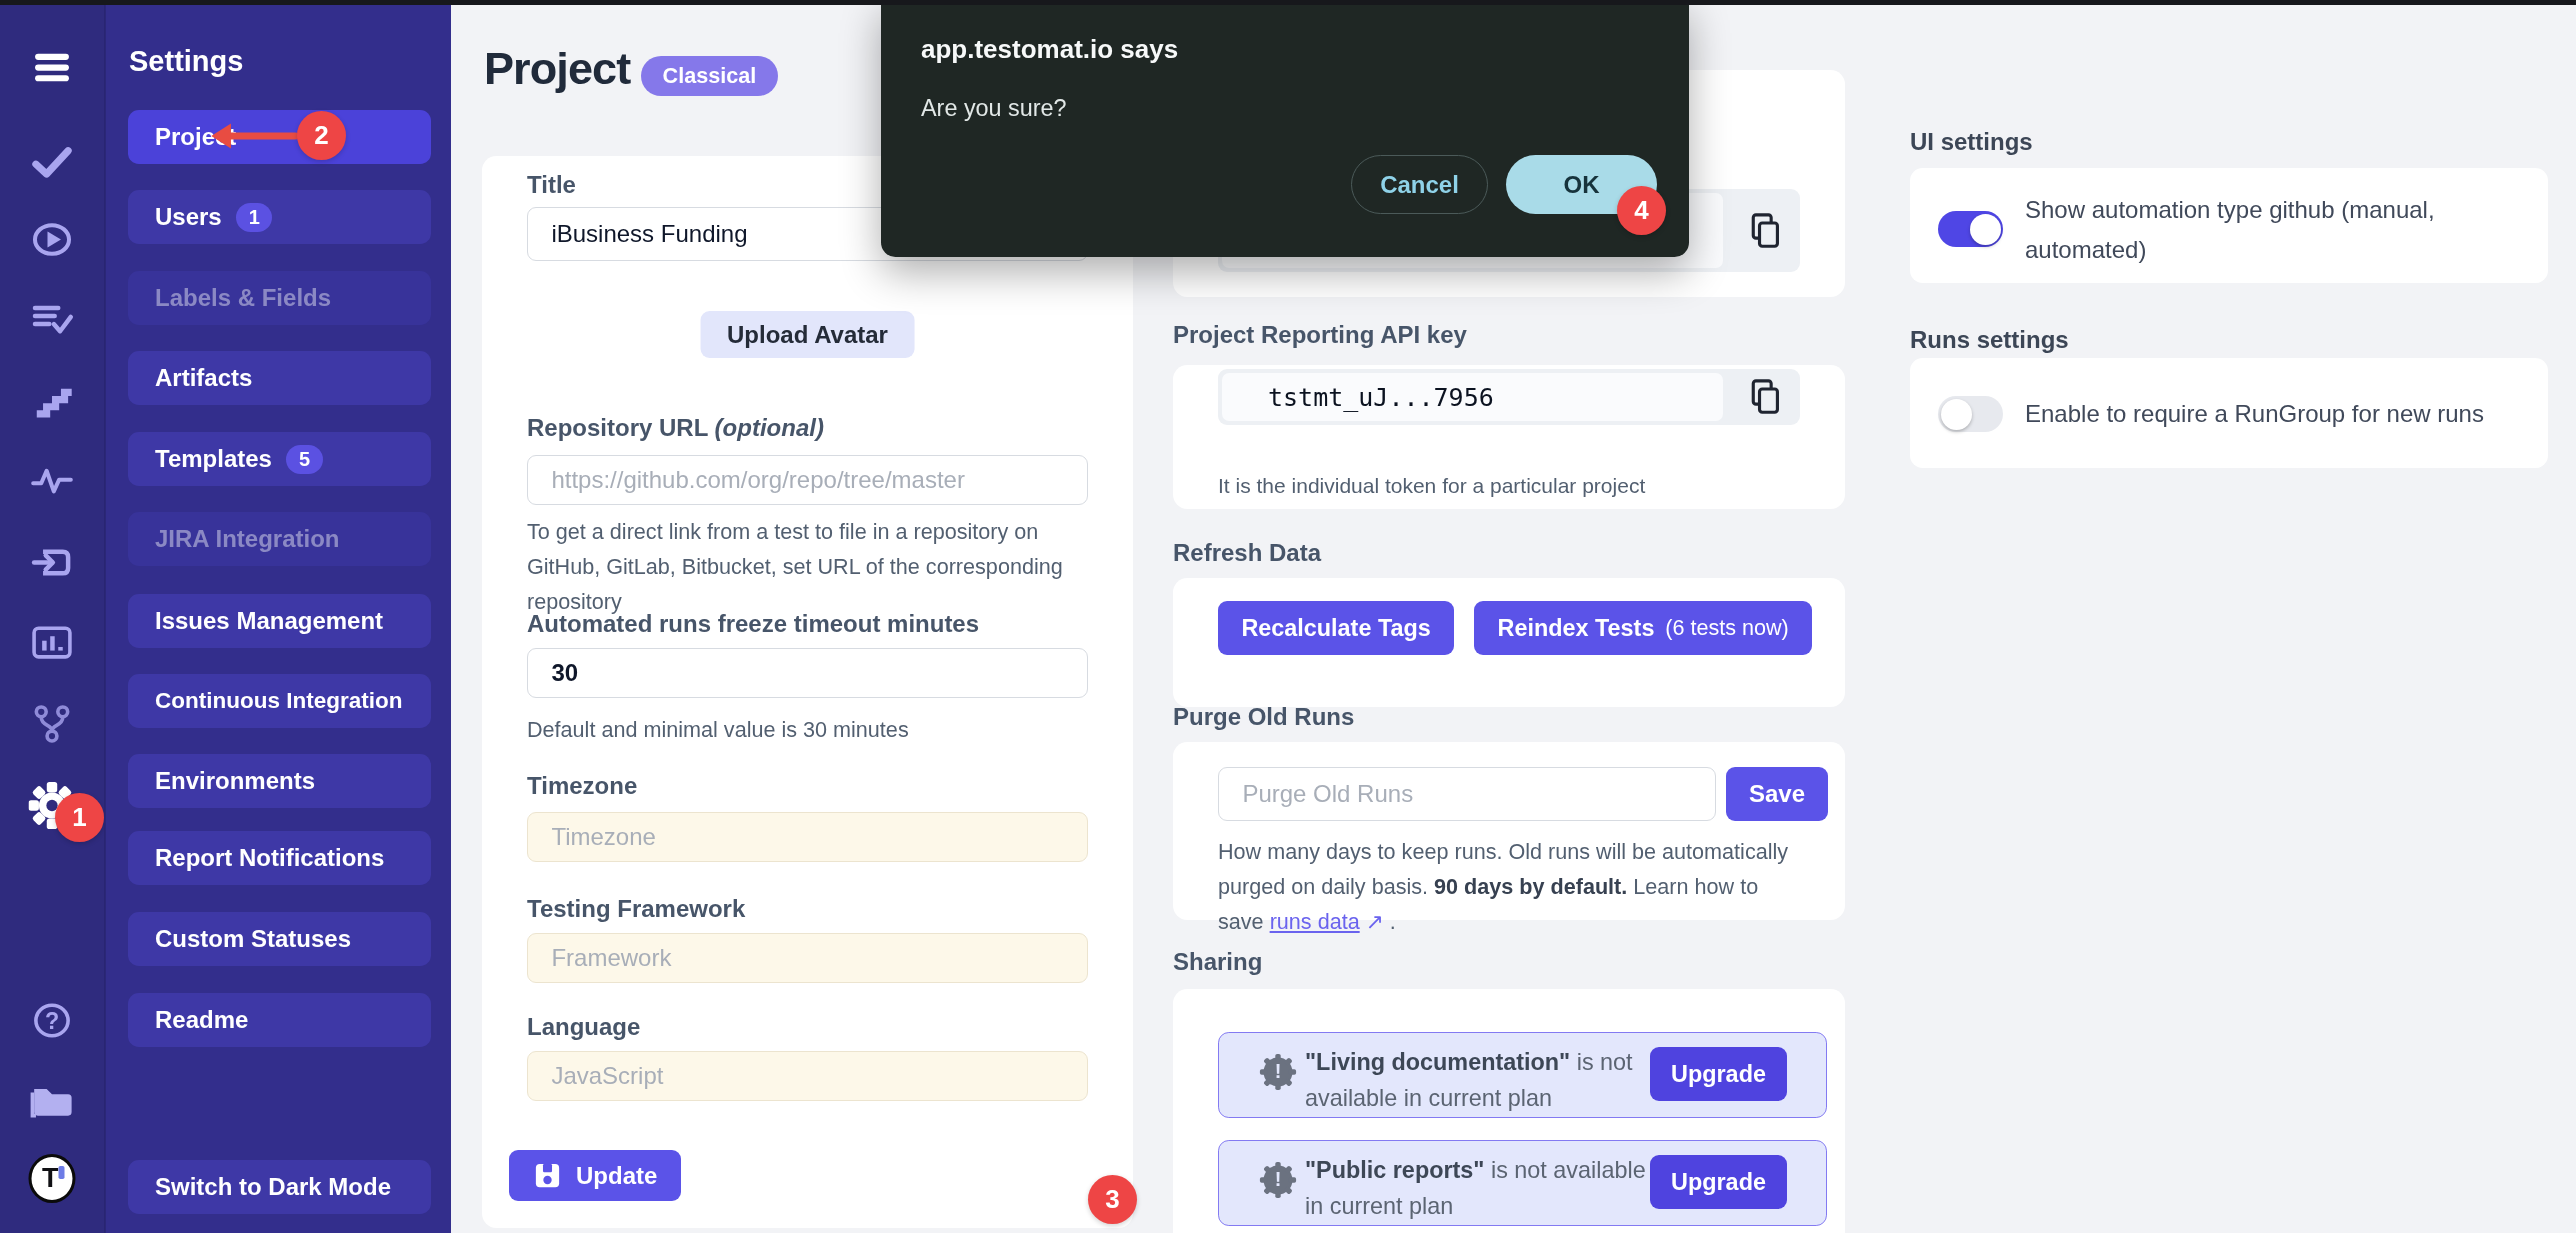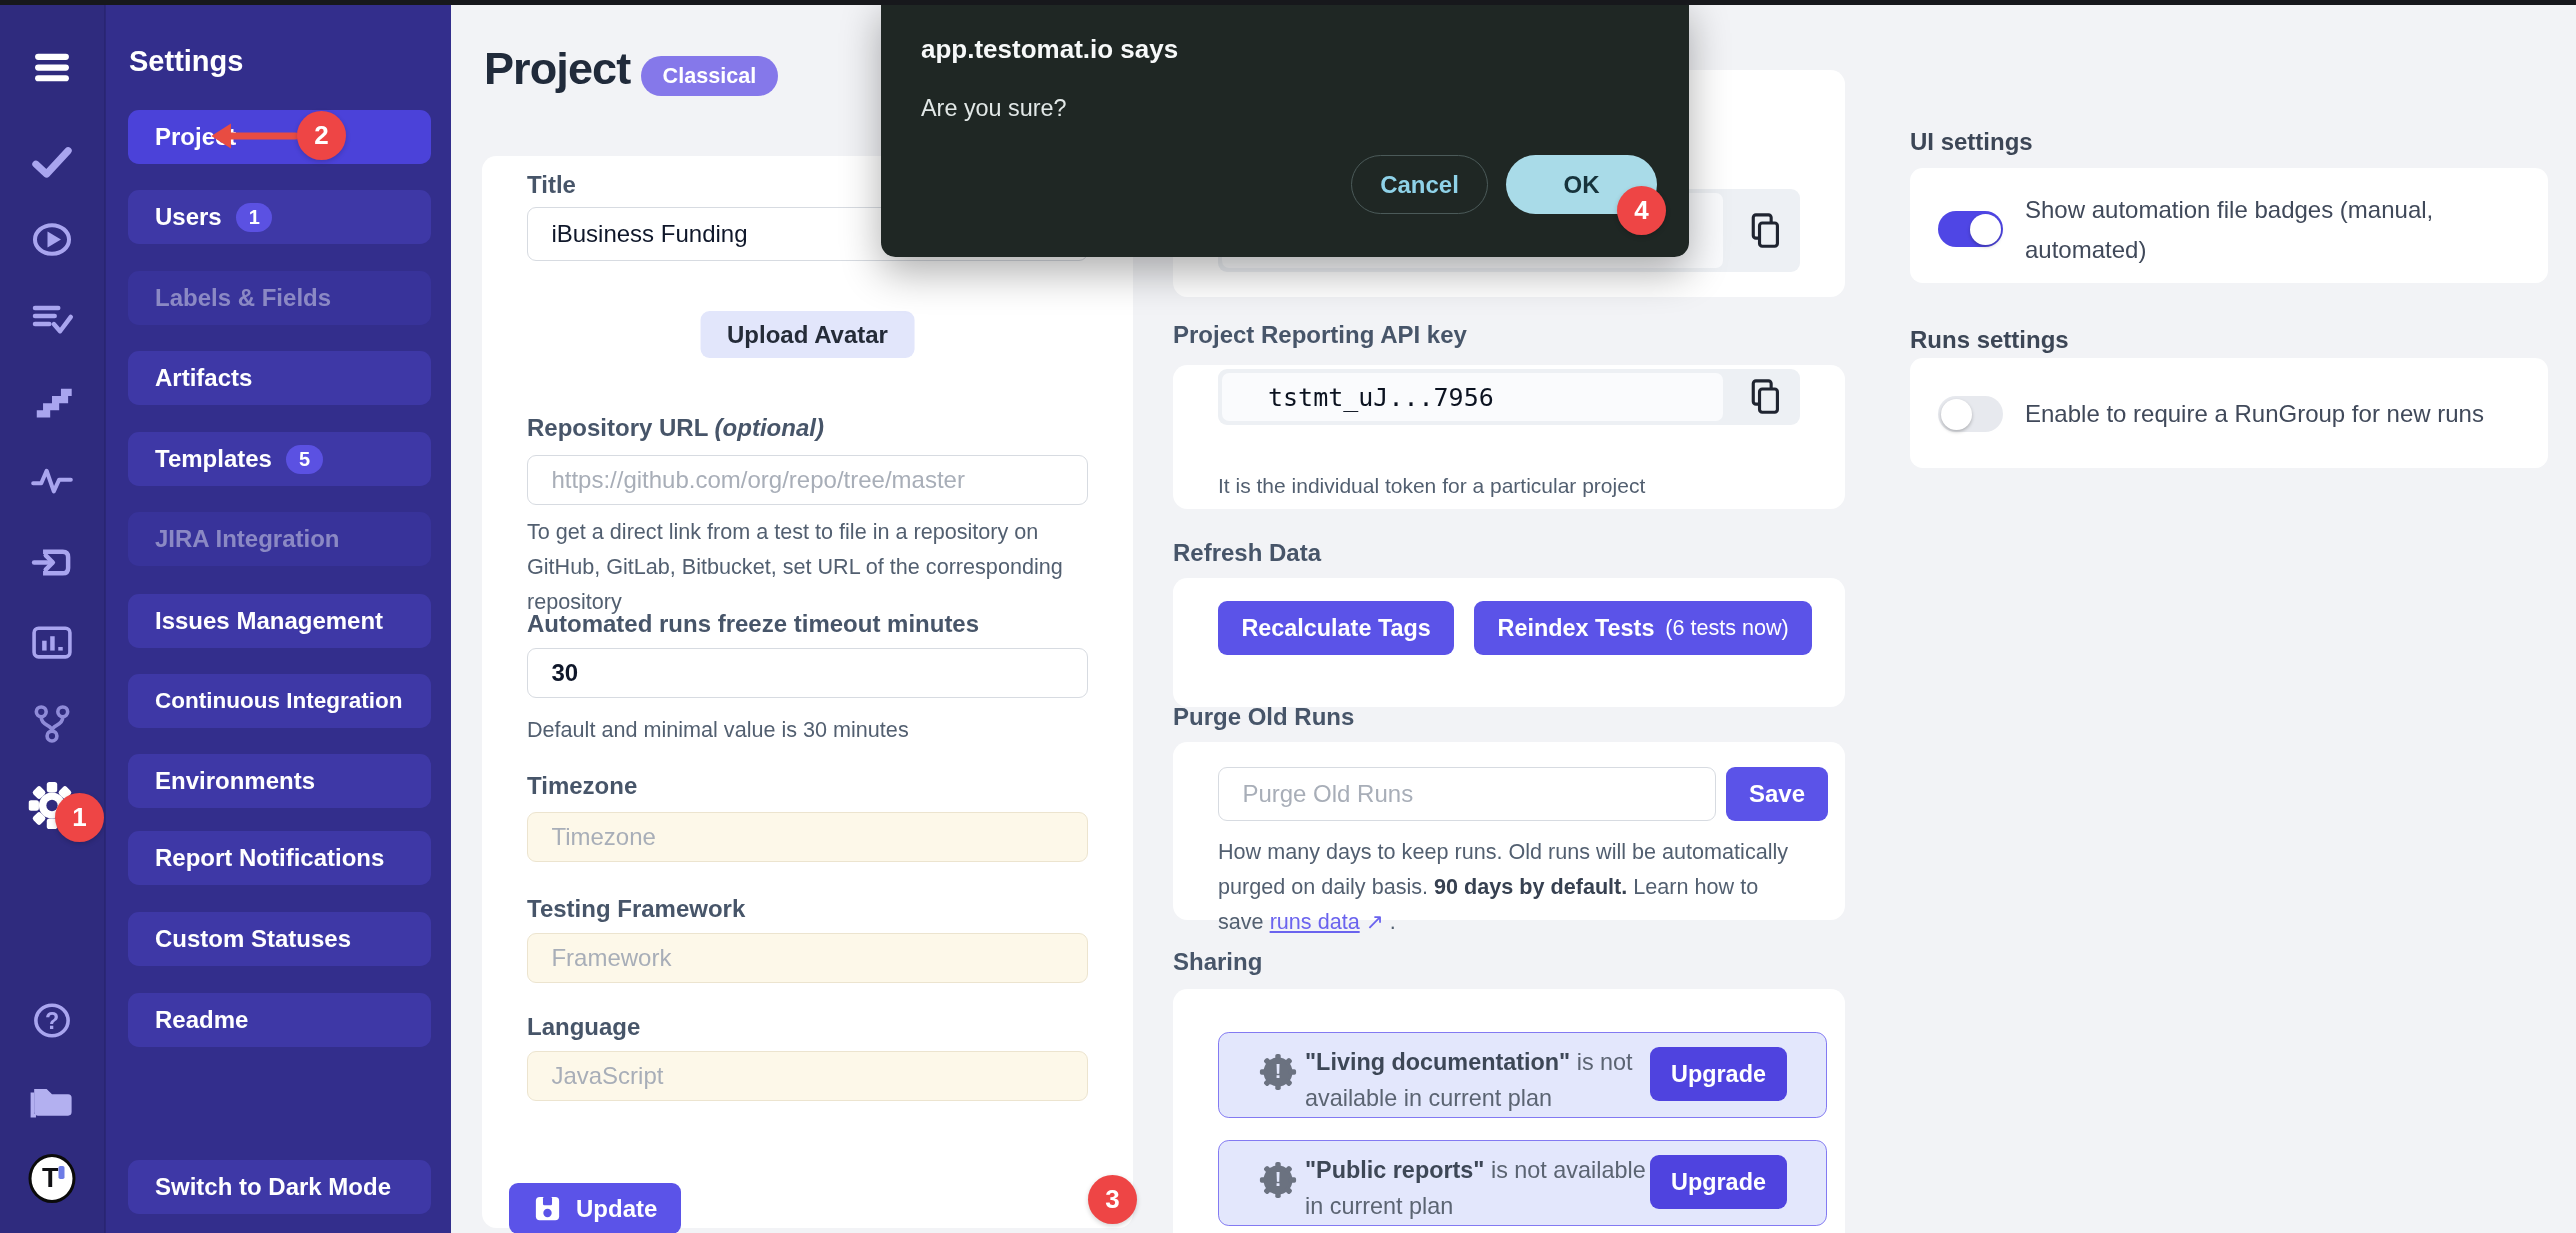--- a/index.html
+++ b/index.html
@@ -75,21 +75,21 @@
   .dialog{position:absolute;left:881px;top:0;width:808px;height:257px;background:#1f2724;border-radius:0 0 14.4px 14.4px;box-shadow:0 14.4px 40px rgba(0,0,0,.32);z-index:40;}
   .dialog-title{position:absolute;left:40px;top:34px;font-size:26px;font-weight:700;color:#f7f9f9;}
   .dialog-msg{position:absolute;left:40px;top:95px;font-size:23.4px;color:#e2e8e7;}
   .dlg-cancel{position:absolute;left:1351px;top:155px;width:137px;height:59px;border-radius:31px;background:transparent;border:1.8px solid #4b5a59;color:#8fd2e8;font-size:24px;font-weight:600;z-index:41;}
   .dlg-ok{position:absolute;left:1506px;top:155px;width:151px;height:59px;border-radius:31px;background:#a9dbe8;border:none;color:#17333c;font-size:24px;font-weight:700;z-index:41;}
 
   
   .anno-badge{position:absolute;width:49px;height:49px;border-radius:50%;background:#ee4545;color:#fff;font-size:26px;font-weight:700;display:flex;align-items:center;justify-content:center;z-index:80;box-shadow:0 1.8px 5.4px rgba(0,0,0,.18);}
   .anno-arrow{position:absolute;z-index:80;}
   .admin-btn{position:absolute;right:21px;top:994px;height:51px;padding:0 23.4px;background:#a62b22;color:#fff;border-radius:9px;font-size:24px;font-weight:700;display:inline-flex;align-items:center;gap:12.6px;box-shadow:0 0 0 4.5px #f7f7f8,0 0 0 8px #e0473d;border:none;cursor:pointer;}
-  .update-btn{position:absolute;left:27px;top:994px;height:51px;padding:0 23.4px;display:inline-flex;align-items:center;gap:12.6px;font-size:24px;margin-top:33px;}
+  .update-btn{position:absolute;left:27px;top:994px;height:51px;padding:0 23.4px;display:inline-flex;align-items:center;gap:12.6px;font-size:24px;}
   .avatar-logo{width:50px;height:43px;background:#fff;border:3.6px solid #0b0b0b;border-radius:50%;display:flex;align-items:center;justify-content:center;position:relative;}
   .avatar-logo .t{font-size:27px;font-weight:900;color:#101014;line-height:1;margin-left:-3.6px;}
   .avatar-logo .tick{position:absolute;right:8px;top:9px;width:6.3px;height:12.6px;background:#6d7ce6;border-radius:1.8px;}
 </style>
 </head>
 <body>
 
 <div id="app">
   <div class="topline"></div>
 
@@ -378,21 +378,21 @@
       <div class="share-text"><b>"Public reports"</b><span> is not available in current plan</span></div>
       <button class="btn upgrade-btn">Upgrade</button>
     </div>
   </div>
 
   <div class="section-label" style="left:1910px;top:128px;color:#3c4656">UI settings</div>
   <div class="card" id="card-ui">
     <div class="toggle on" style="left:28px;top:43px">
         <div class="knob"></div>
       </div>
-    <div class="toggle-text" style="top:21.6px;width:477px">Show automation file badges (manual, automated)</div>
+    <div class="toggle-text" style="top:21.6px;width:477px">Show automation type github (manual, automated)</div>
   </div>
 
   <div class="section-label" style="left:1910px;top:326px;color:#3c4656">Runs settings</div>
   <div class="card" id="card-runs">
     <div class="toggle off" style="left:28px;top:38px">
         <div class="knob"></div>
       </div>
     <div class="toggle-text" style="top:36px;width:501px">Enable to require a RunGroup for new runs</div>
   </div>
 

